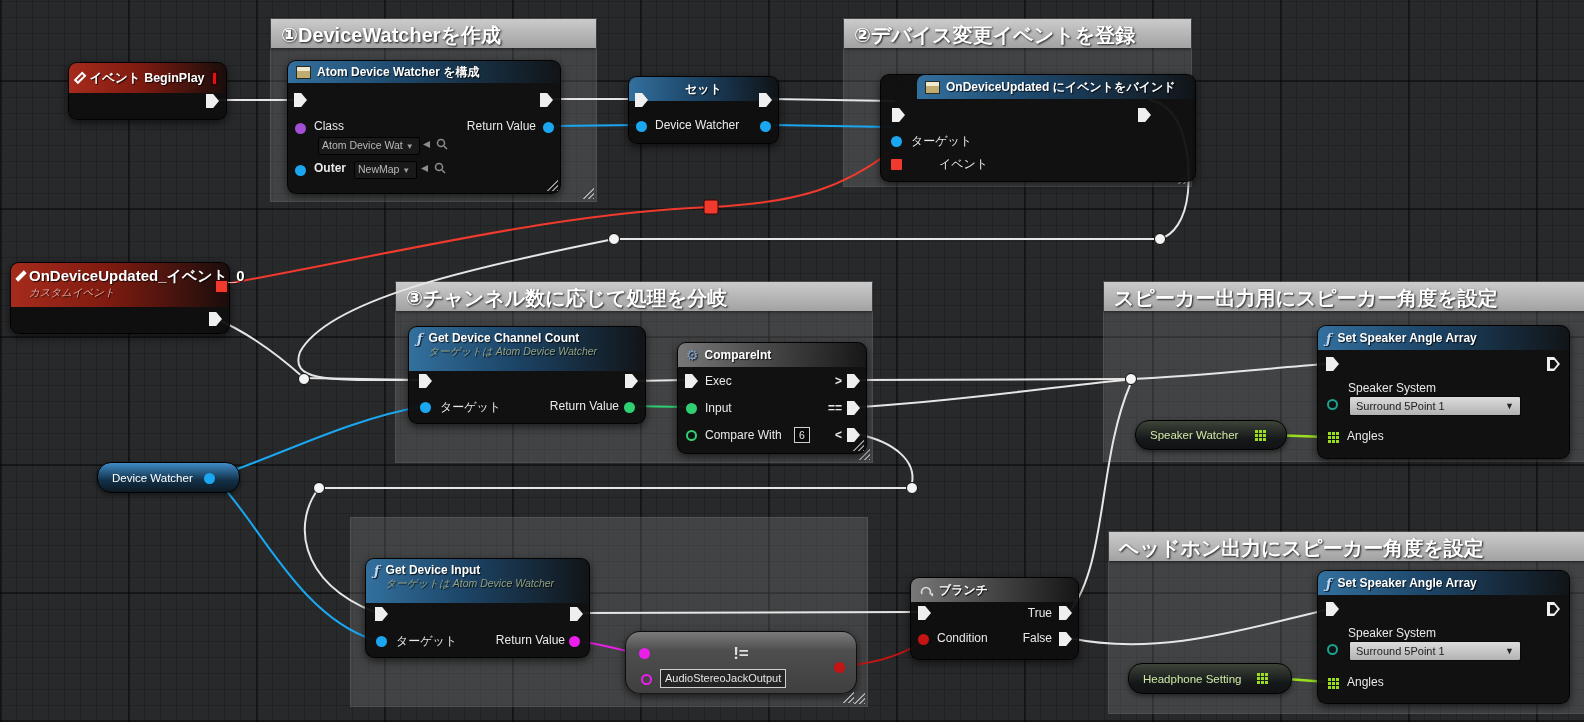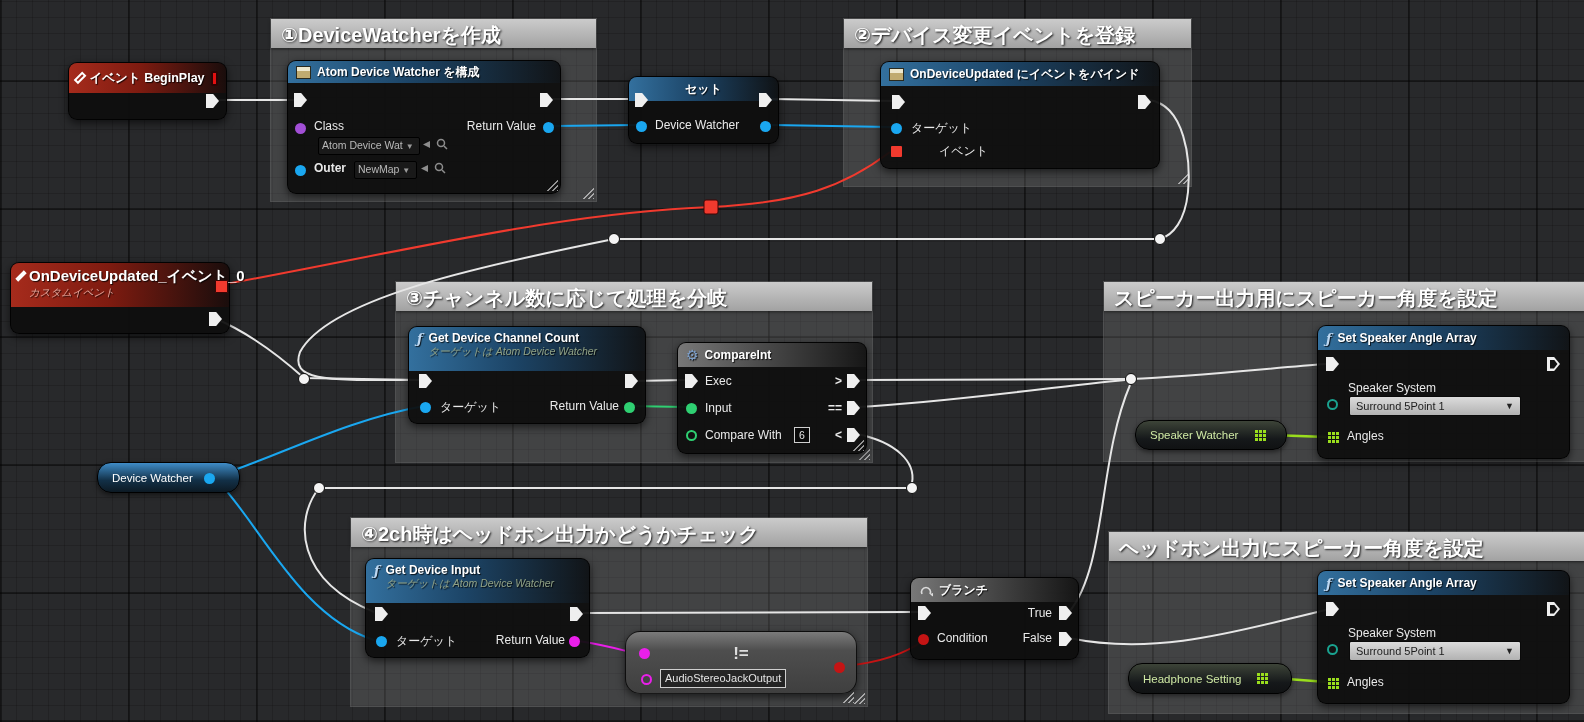--- a/index.html
+++ b/index.html
@@ -73,21 +73,20 @@
 </div>
 <div class="comment" style="left:843px;top:18px;width:347px;height:167px;">
   <div class="chdr">②デバイス変更イベントを登録</div>
   <div class="rsz"></div>
 </div>
 <div class="comment" style="left:395px;top:281px;width:476px;height:180px;">
   <div class="chdr">③チャンネル数に応じて処理を分岐</div>
   <div class="rsz"></div>
 </div>
 <div class="comment" style="left:350px;top:517px;width:516px;height:188px;">
-  <div class="chdr">④2ch時はヘッドホン出力かどうかチェック</div>
   <div class="rsz"></div>
 </div>
 <div class="comment" style="left:1103px;top:281px;width:481px;height:179px;">
   <div class="chdr">スピーカー出力用にスピーカー角度を設定</div>
 </div>
 <div class="comment" style="left:1108px;top:531px;width:476px;height:181px;">
   <div class="chdr">ヘッドホン出力にスピーカー角度を設定</div>
 </div>
 
 <svg class="wires" width="1584" height="722">
@@ -184,21 +183,21 @@
   <div class="nhdr hdr-fn" style="height:24px;justify-content:center;">
     <span>セット</span>
   </div>
   <span class="pexec" style="left:6px;top:16px;"></span>
   <span class="pexec" style="left:130px;top:16px;"></span>
   <span class="pcirc" style="left:7px;top:44px;background:#1aa7f0;"></span>
   <span class="plabel" style="left:26px;top:41px;">Device Watcher</span>
   <span class="pcirc" style="left:131px;top:44px;background:#1aa7f0;"></span>
 </div>
 
-<div class="node" style="left:880px;top:61px;width:278px;height:106px;">
+<div class="node" style="left:880px;top:74px;width:278px;height:106px;padding-left:36px;">
   <div class="nhdr hdr-fn" style="height:24px;">
     <span class="winicon"></span>
     <span>OnDeviceUpdated にイベントをバインド</span>
   </div>
   <span class="pexec" style="left:11px;top:33px;"></span>
   <span class="pexec" style="left:257px;top:33px;"></span>
   <span class="pcirc" style="left:10px;top:61px;background:#1aa7f0;"></span>
   <span class="plabel" style="left:30px;top:58px;">ターゲット</span>
   <span class="psq" style="left:10px;top:84px;background:#f13a2e;"></span>
   <span class="plabel" style="left:30px;top:81px;margin-left:28px;">イベント</span>

